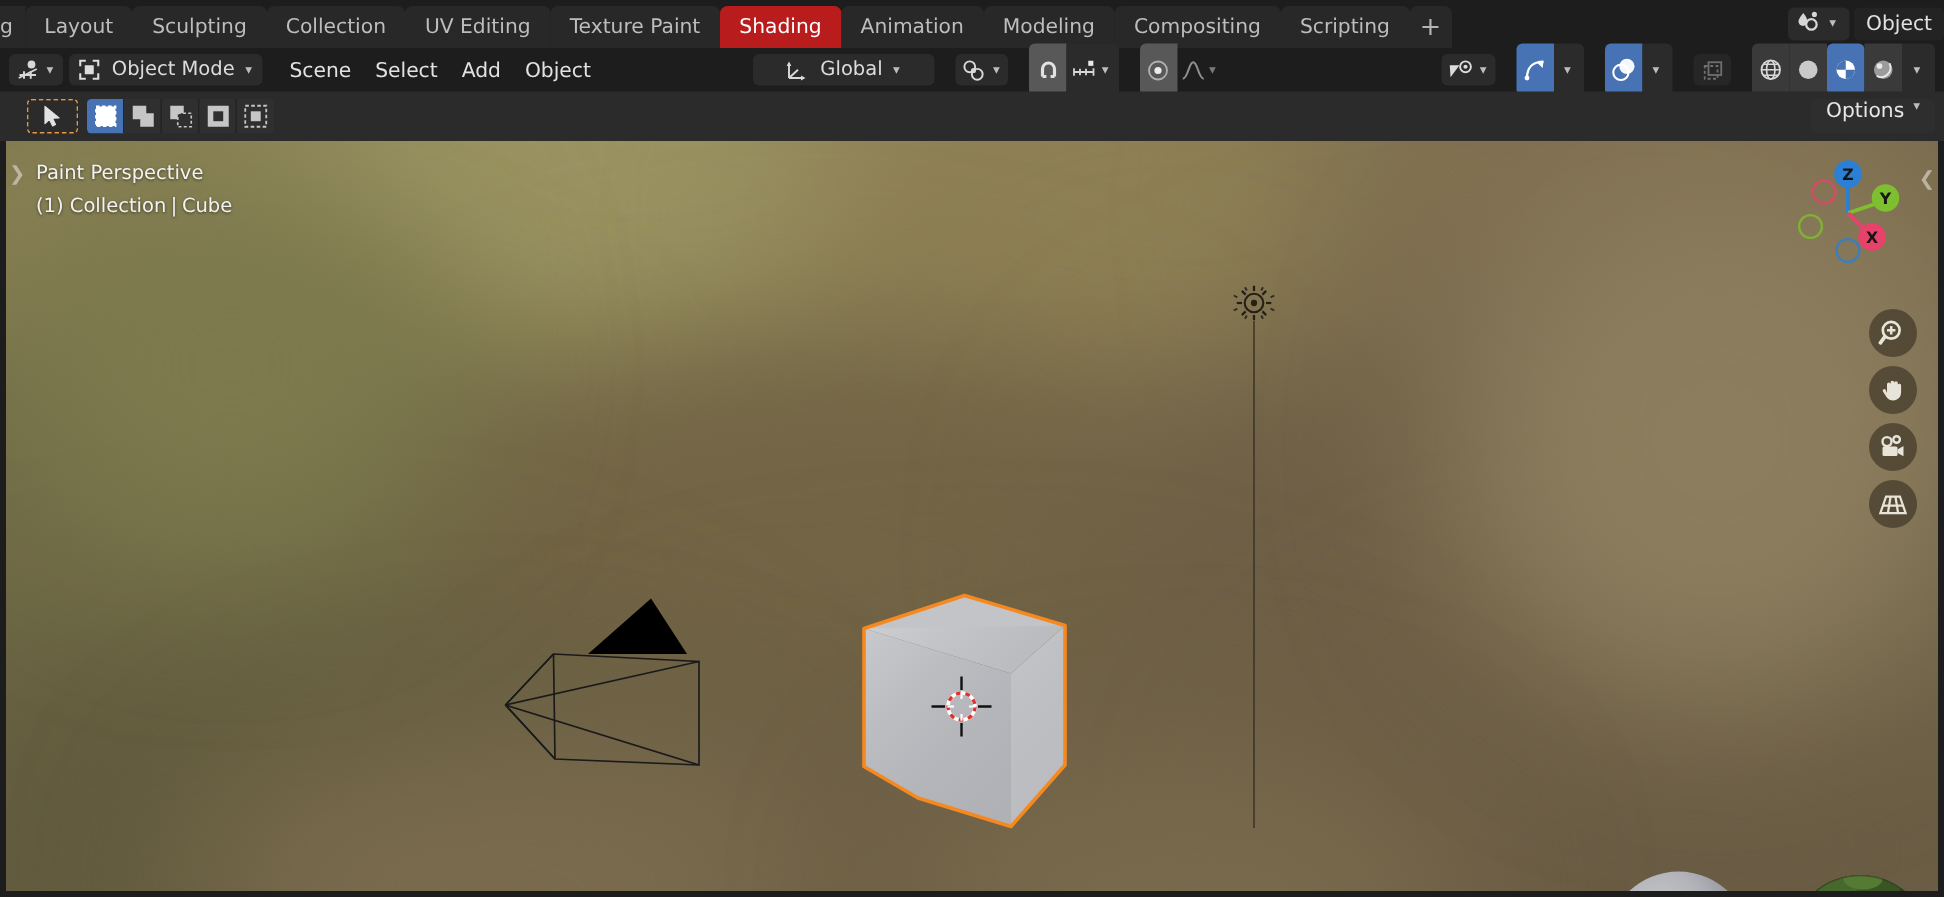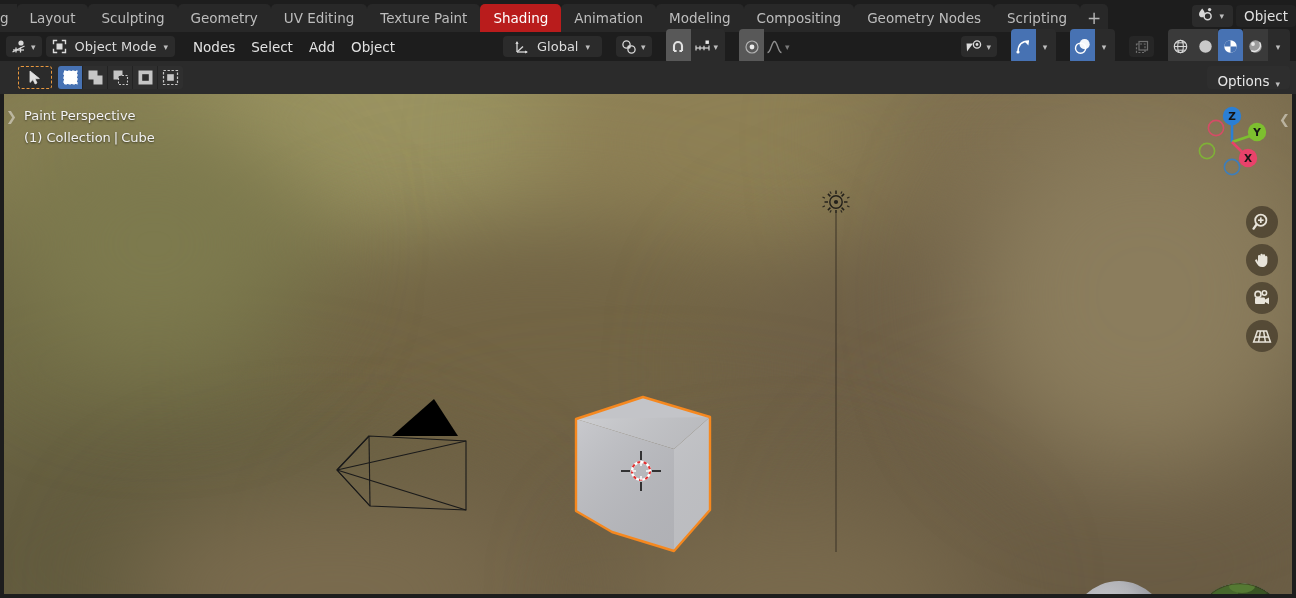--- a/index.html
+++ b/index.html
@@ -109,21 +109,21 @@
     display: flex; align-items: center; justify-content: center;
     background: #2f2f2f;
     border-right: 1px solid #232323;
   }
   .selbtn:last-child { border-right: none; }
   .selbtn.active { background: #4772b3; }
   .options-btn {
     position: absolute; right: 6px; top: 5px;
     height: 23px; padding: 0 6px 0 10px;
     background: #2e2e2e; border-radius: 4px;
-    display: flex; align-items: flex-end; gap: 4px;
+    display: flex; align-items: flex-start; gap: 4px;
     font-size: 13.5px; color: #e6e6e6;
   }
 
   
   .viewport {
     position: absolute; left: 4px; top: 94px;
     width: 1288px; height: 500px;
     overflow: hidden;
     background: #6d6349;
   }
@@ -178,28 +178,27 @@
 </head>
 <body>
 
 <div id="app">
 
   <div class="topbar">
     <div class="tabs">
       <div class="tab first-clip">g</div>
       <div class="tab">Layout</div>
       <div class="tab">Sculpting</div>
-      <div class="tab">Geometry</div>
+      <div class="tab">Collection</div>
       <div class="tab">UV Editing</div>
       <div class="tab">Texture Paint</div>
       <div class="tab active">Shading</div>
       <div class="tab">Animation</div>
       <div class="tab">Modeling</div>
       <div class="tab">Compositing</div>
-      <div class="tab">Geometry Nodes</div>
       <div class="tab">Scripting</div>
       <div class="tab-add">+</div>
     </div>
 
     <div class="topbar-right">
       <div class="scene-chip">
         <span>
           <svg width="17" height="15" viewBox="0 0 17 15">
             <path d="M5.2 1.6 C6.8 3.6 8 5.6 8 7.2 C8 9.1 6.6 10.3 5 10.3 C3.4 10.3 2 9.1 2 7.2 C2 5.6 3.6 3.6 5.2 1.6 Z" fill="#d6d6d6"></path>
             <circle cx="10.6" cy="9.3" r="3.5" fill="none" stroke="#d6d6d6" stroke-width="1.5"></circle>
@@ -232,29 +231,29 @@
         <svg width="15" height="15" viewBox="0 0 15 15">
           <rect x="4.5" y="4.5" width="6" height="6" fill="#dcdcdc"></rect>
           <path d="M1.5 4.5 V1.5 H4.5 M10.5 1.5 H13.5 V4.5 M13.5 10.5 V13.5 H10.5 M4.5 13.5 H1.5 V10.5" stroke="#dcdcdc" stroke-width="1.4" fill="none" stroke-linecap="square"></path>
         </svg>
       </span>
       <span class="hbtn">Object Mode</span>
       <span class="caret">▾</span>
     </div>
 
     <div class="btngroup flat" style="margin-left:6px;">
-      <span class="menuitem">Nodes</span>
+      <span class="menuitem">Scene</span>
       <span class="menuitem">Select</span>
       <span class="menuitem">Add</span>
       <span class="menuitem">Object</span>
     </div>
 
     <div style="width:92px"></div>
 
-    <div class="btngroup" style="padding:0 8px;">
+    <div class="btngroup" style="padding:0 19px;">
       <span class="icoslot">
         <svg width="16" height="16" viewBox="0 0 16 16">
           <path d="M3 13 V3" stroke="#d8d8d8" stroke-width="1.3" fill="none"></path>
           <path d="M3 13 H13" stroke="#d8d8d8" stroke-width="1.3" fill="none"></path>
           <path d="M3 13 L9 7.5" stroke="#d8d8d8" stroke-width="1.3" fill="none"></path>
           <path d="M3 2 l-1.6 3 h3.2 z" fill="#d8d8d8"></path>
           <path d="M14 13 l-3 -1.6 v3.2 z" fill="#d8d8d8"></path>
         </svg>
       </span>
       <span class="hbtn">Global</span>

